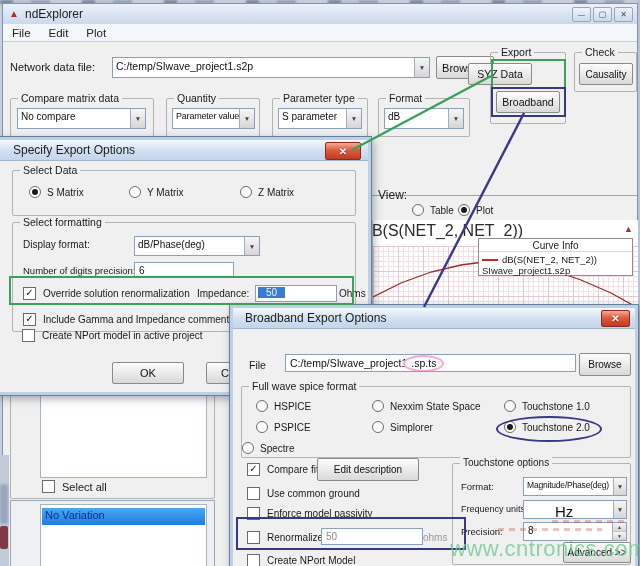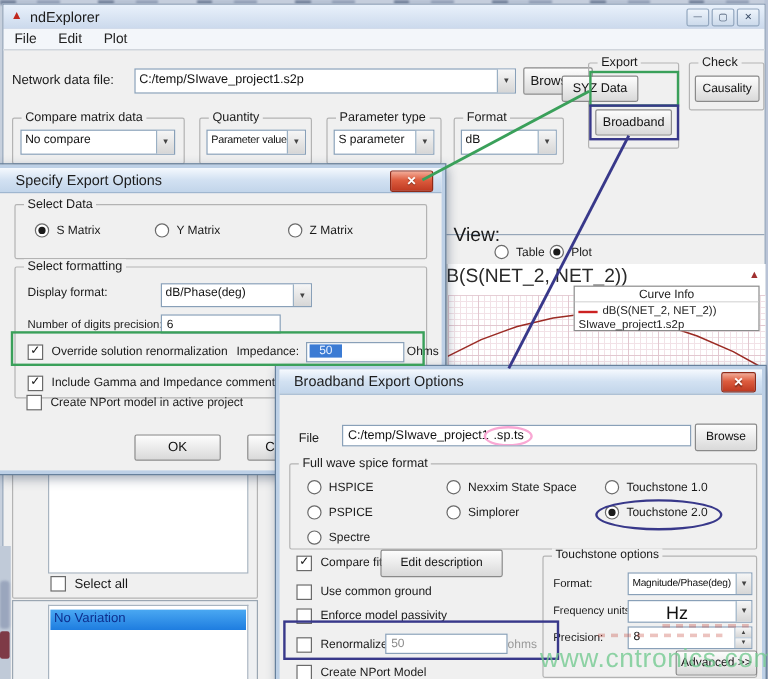--- a/index.html
+++ b/index.html
@@ -125,21 +125,21 @@
 
     <div class="grp" style="left:378px;top:98px;width:90px;height:37px;">
       <span class="gt">Format</span>
     </div>
     <div class="combo" style="left:384px;top:108px;width:78px;height:19px;">
       <span class="cv">dB</span>
       <span class="ca">▼</span>
     </div>
 
     <div class="abs" style="left:372px;top:195px;width:265px;height:1px;background:#96a6b8;"></div>
-    <span class="lbl" style="left:378px;top:188px;font-size:16px;">View:</span>
+    <span class="lbl" style="left:378px;top:188px;font-size:12px;">View:</span>
     <div class="rad" style="left:412px;top:204px;">
       <span class="rd"></span>
       <span>Table</span>
     </div>
     <div class="rad sel" style="left:458px;top:204px;">
       <span class="rd"></span>
       <span>Plot</span>
     </div>
 
     <div class="abs" style="left:372px;top:220px;width:265px;height:86px;background:#fff;overflow:hidden;border-left:1px solid #c2c2c2;">
@@ -246,21 +246,21 @@
     <div class="grp" style="left:8px;top:78px;width:388px;height:70px;background:#f0f0f0;">
       <span class="gt">Full wave spice format</span>
       <div class="rad" style="left:14px;top:13px;">
         <span class="rd"></span>
         <span>HSPICE</span>
       </div>
       <div class="rad" style="left:14px;top:34px;">
         <span class="rd"></span>
         <span>PSPICE</span>
       </div>
-      <div class="rad" style="left:14px;top:55px;">
+      <div class="rad" style="left:0;top:55px;">
         <span class="rd"></span>
         <span>Spectre</span>
       </div>
       <div class="rad" style="left:130px;top:13px;">
         <span class="rd"></span>
         <span>Nexxim State Space</span>
       </div>
       <div class="rad" style="left:130px;top:34px;">
         <span class="rd"></span>
         <span>Simplorer</span>

